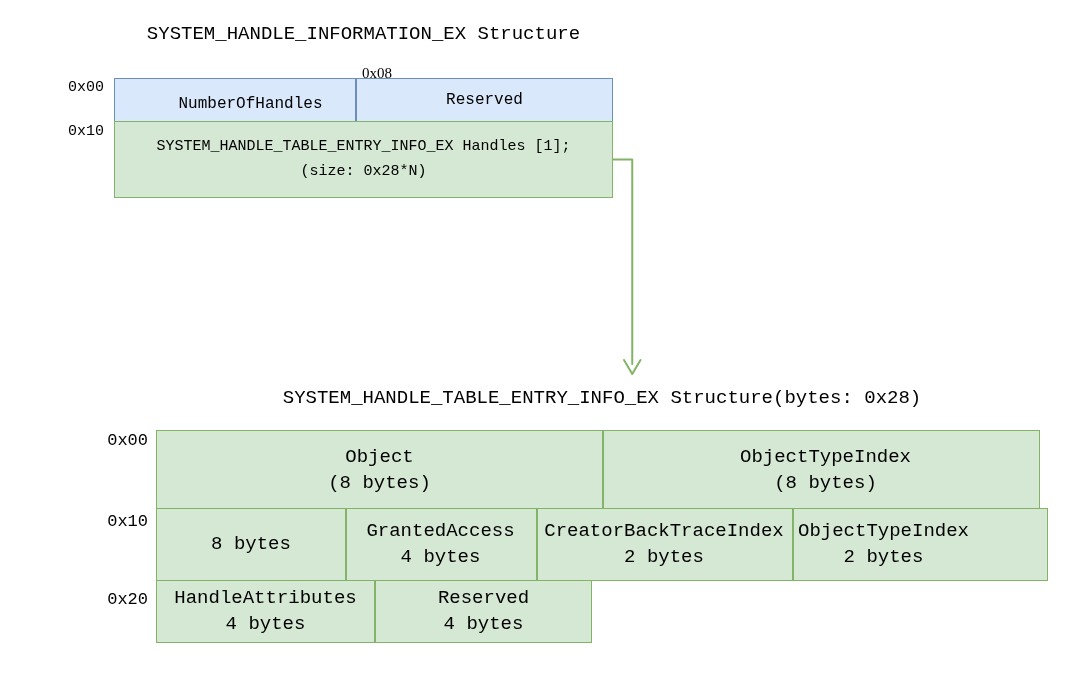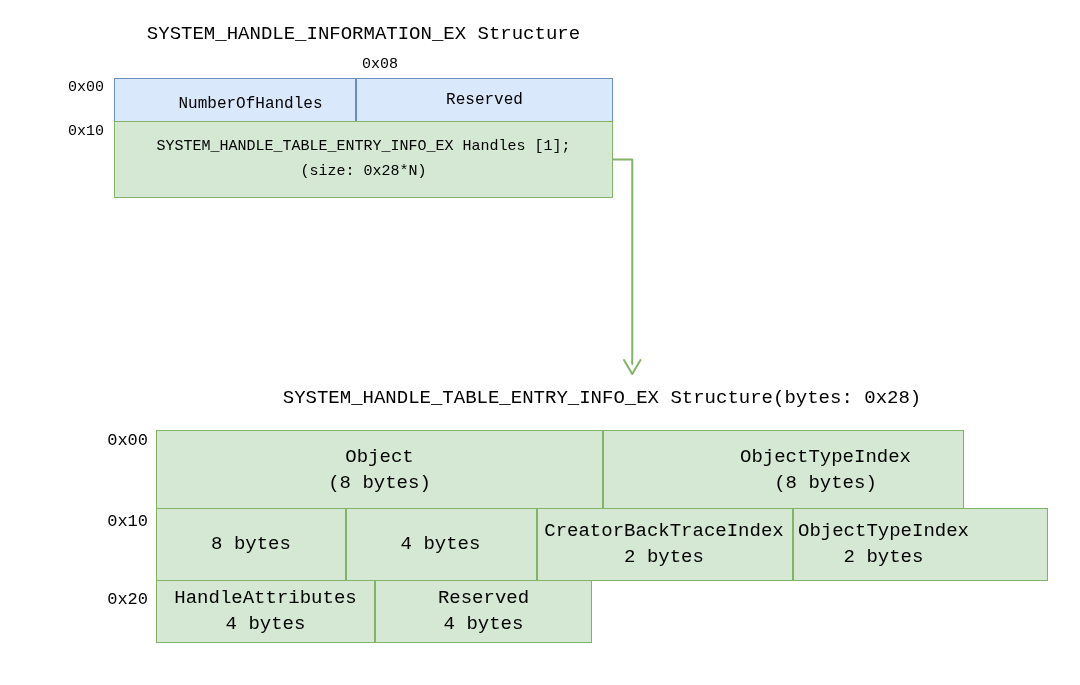--- a/index.html
+++ b/index.html
@@ -72,21 +72,21 @@
     fill: none;
     stroke-linecap: round;
     stroke-linejoin: round;
   }
 </style>
 </head>
 <body>
 
 <div class="abs title" style="left:114px; top:24px; width:499px;">SYSTEM_HANDLE_INFORMATION_EX Structure</div>
 
-<div class="abs offset-label" style="left:362px; top:56px;">0x08</div>
+<div class="abs offset-label" style="left:362px; top:65px;font-family:Liberation Serif, serif;">0x08</div>
 
 <div class="abs offset-label right" style="left:40px; top:79px; width:64px;">0x00</div>
 
 <div class="abs offset-label right" style="left:40px; top:123px; width:64px;">0x10</div>
 
 <div class="row blue" style="left:114px; top:78px; width:499px; height:44px;">
   <div class="cell f16" style="left:0; width:271px;margin-top:8px;">NumberOfHandles</div>
   <div class="vdiv blue" style="left:240px;"></div>
   <div class="cell f16" style="left:240px; width:259px;">Reserved</div>
 </div>
@@ -104,38 +104,39 @@
 </svg>
 
 <div class="abs title" style="left:156px; top:388px; width:892px;">SYSTEM_HANDLE_TABLE_ENTRY_INFO_EX Structure(bytes: 0x28)</div>
 
 <div class="abs offset-label right big" style="left:68px; top:431px; width:80px;">0x00</div>
 
 <div class="abs offset-label right big" style="left:68px; top:512px; width:80px;">0x10</div>
 
 <div class="abs offset-label right big" style="left:68px; top:590px; width:80px;">0x20</div>
 
-<div class="row green" style="left:156px; top:430px; width:808px; height:79px;">
+<div class="row green" style="left:156px; top:430px; width:884px; height:79px;">
   <div class="cell f19" style="left:0; width:445px;">
     <span>Object</span>
     <span>(8 bytes)</span>
   </div>
   <div class="vdiv green" style="left:445px;"></div>
   <div class="cell f19" style="left:445px; width:447px;">
     <span>ObjectTypeIndex</span>
     <span>(8 bytes)</span>
   </div>
 </div>
 
 <div class="row green" style="left:156px; top:507.5px; width:892px; height:73.5px;">
   <div class="cell f19" style="left:0; width:188px;">
     <span>8 bytes</span>
   </div>
   <div class="vdiv green" style="left:188px;"></div>
   <div class="cell f19" style="left:188px; width:191px;">
+    <span>GrantedAccess</span>
     <span>4 bytes</span>
   </div>
   <div class="vdiv green" style="left:379px;"></div>
   <div class="cell f19" style="left:379px; width:256px;">
     <span>CreatorBackTraceIndex</span>
     <span>2 bytes</span>
   </div>
   <div class="vdiv green" style="left:635px;"></div>
   <div class="cell f19" style="left:598px; width:257px;">
     <span>ObjectTypeIndex</span>

